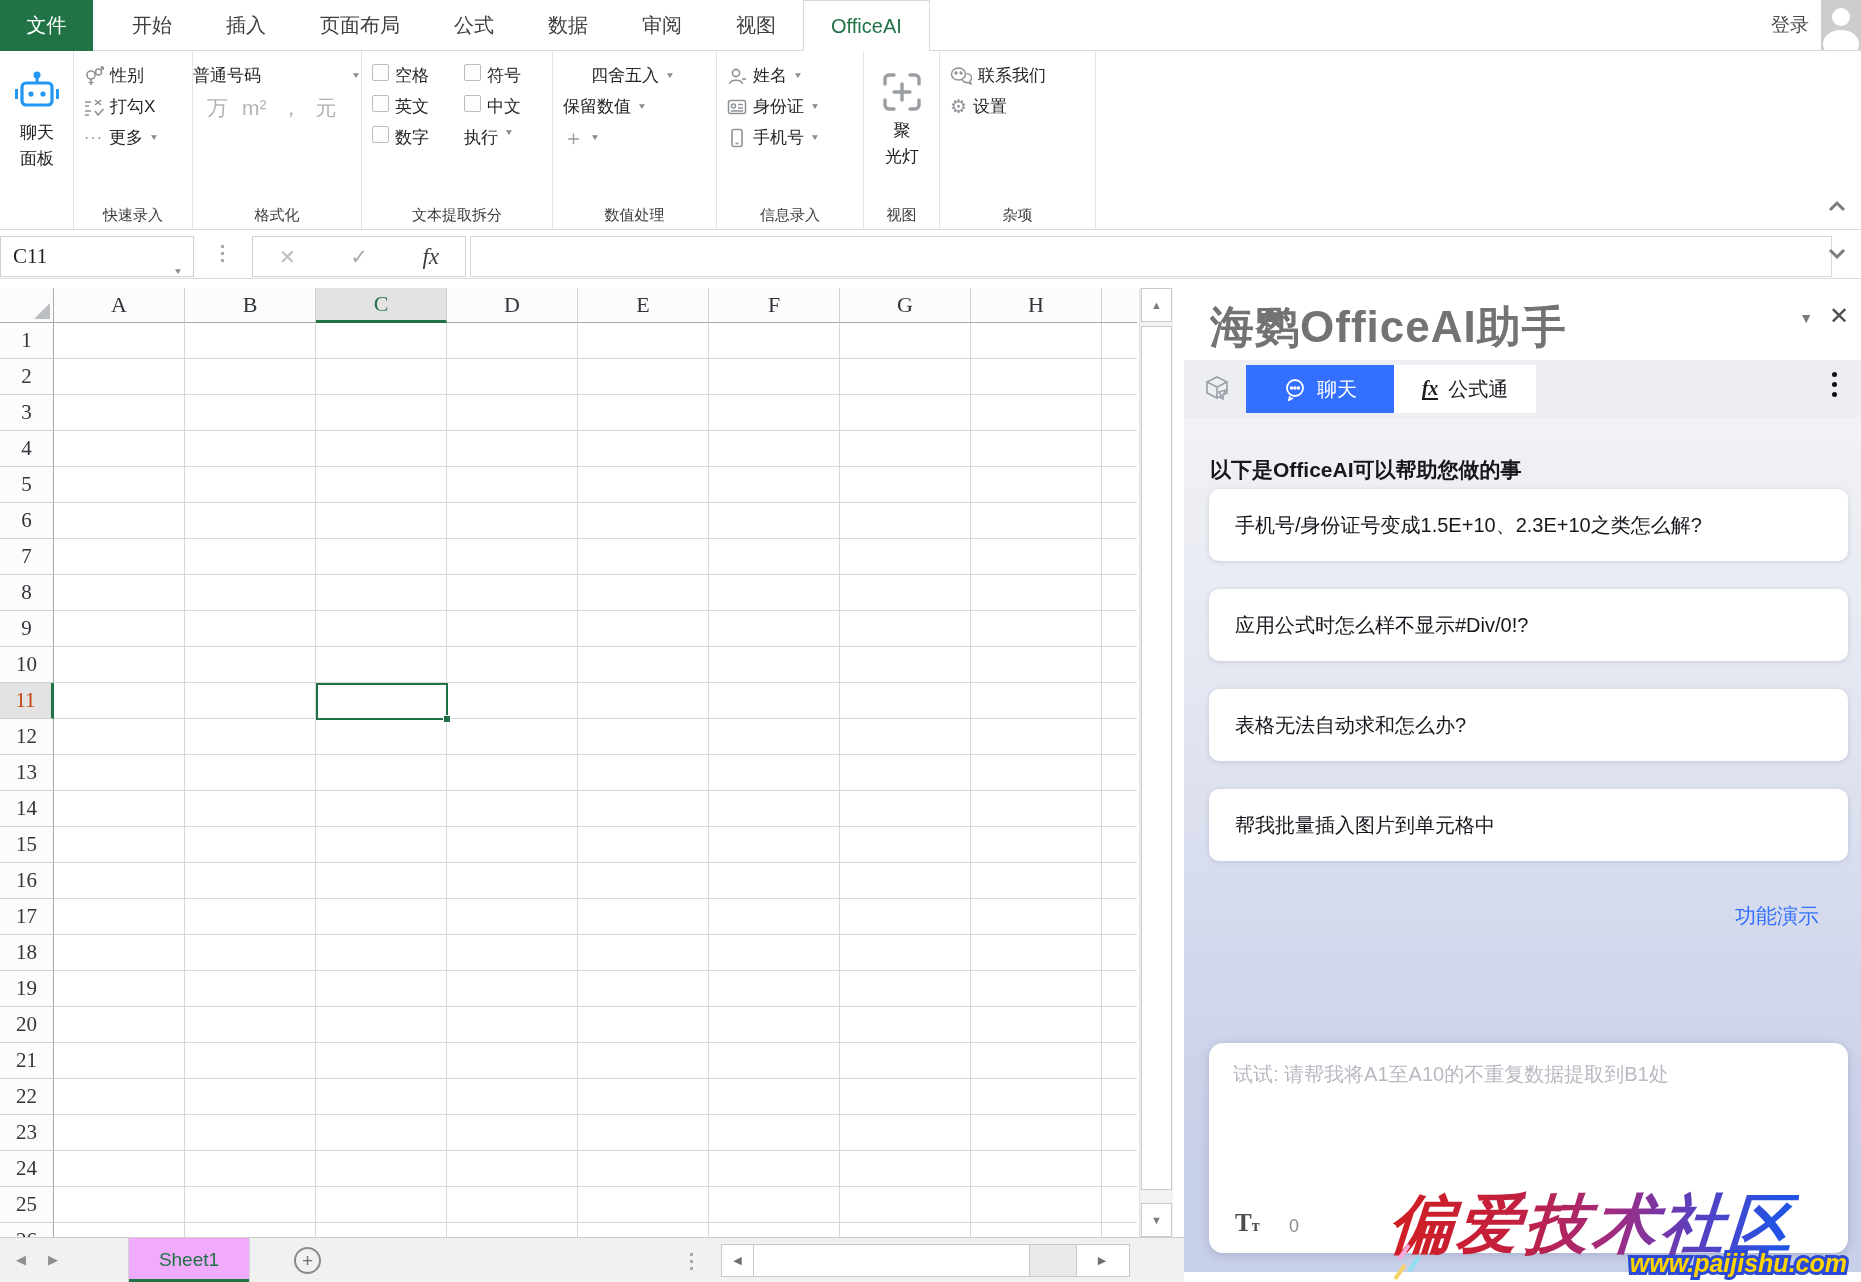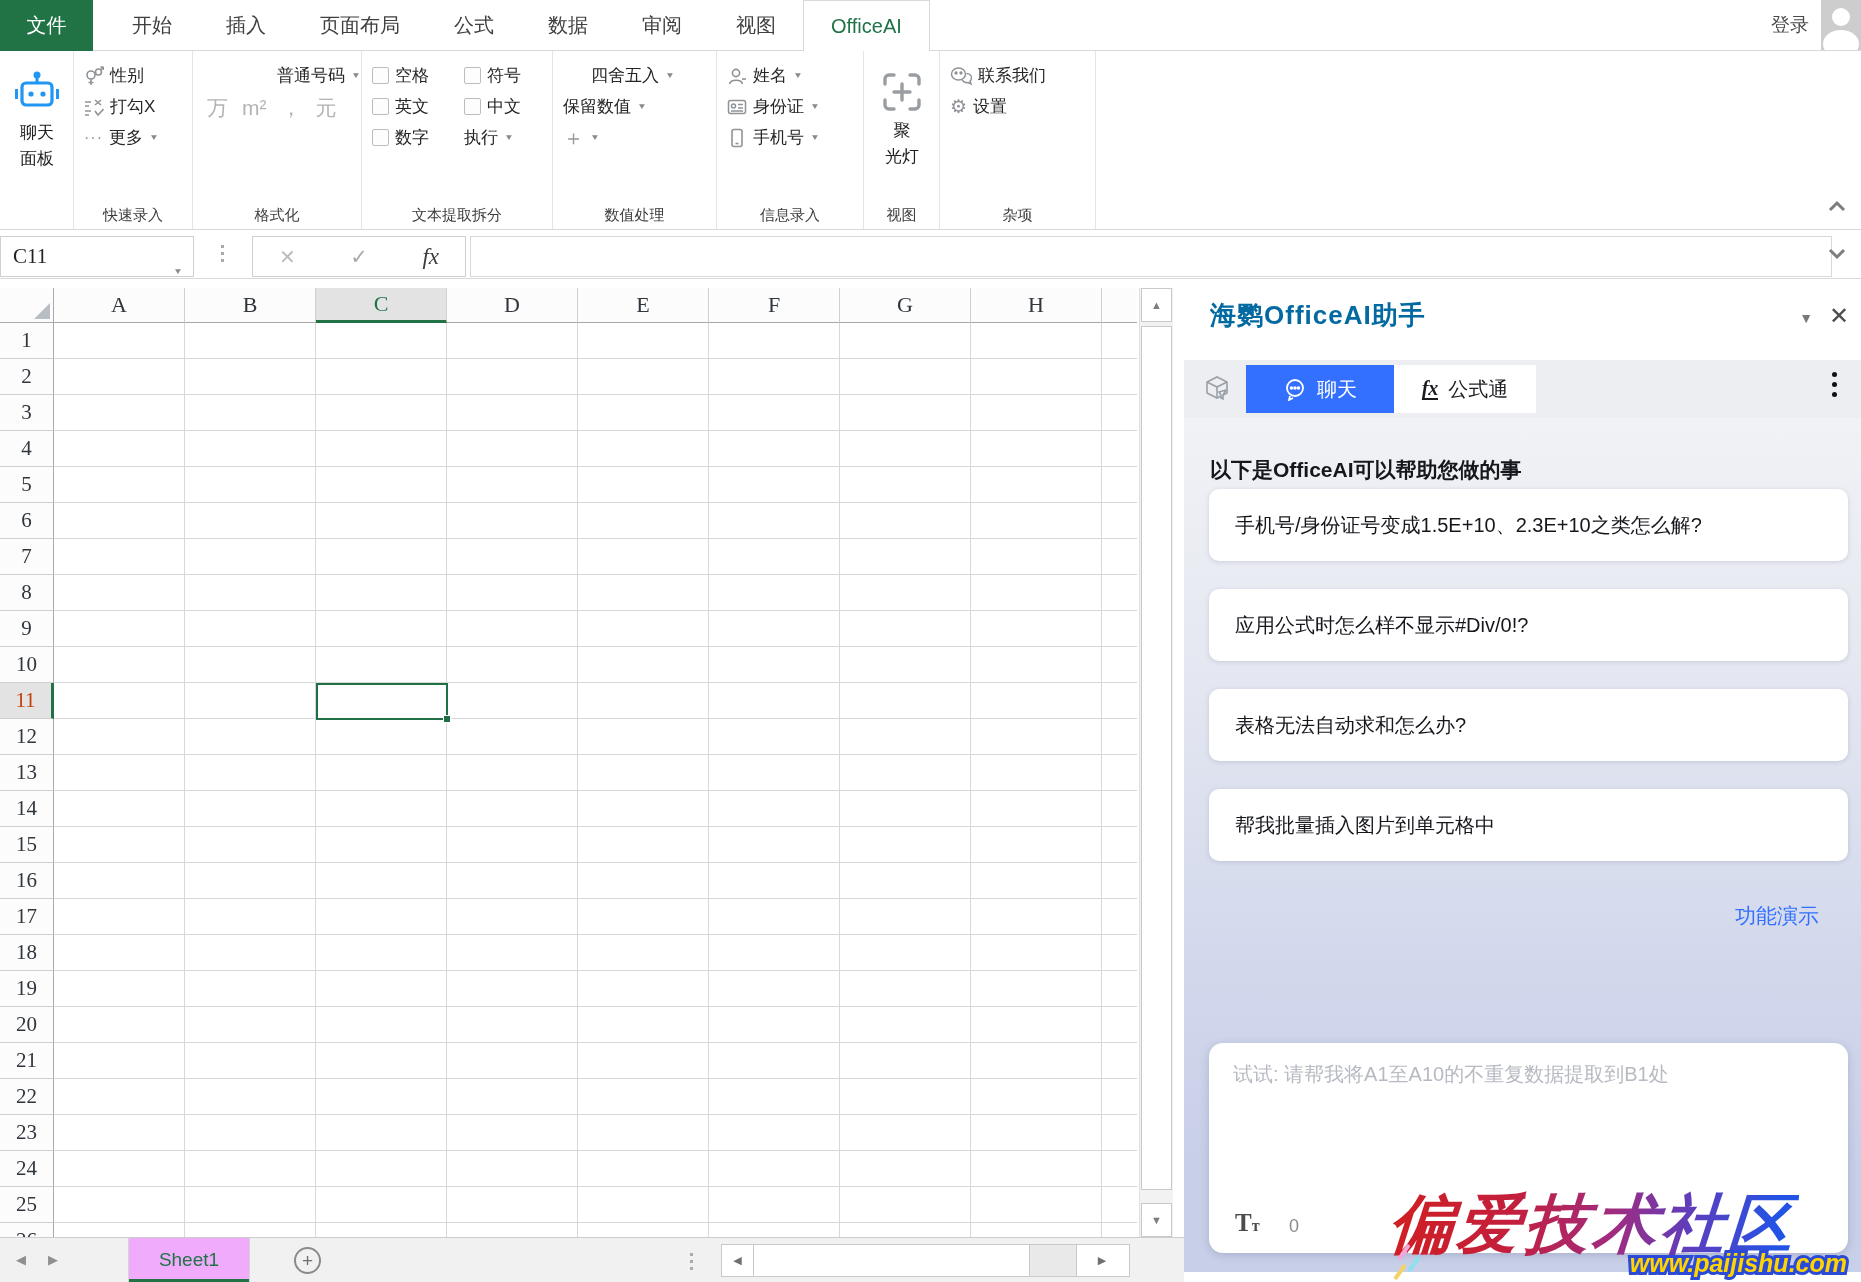--- a/index.html
+++ b/index.html
@@ -22,21 +22,21 @@
   .ribbon { position:absolute; left:0; top:51px; width:1861px; height:179px; background:#fff; border-bottom:1px solid #d9d9d9; }
   .rwrap { display:flex; height:178px; }
   .rgroup { position:relative; height:178px; border-right:1px solid #e5e5e5; padding-top:9px; }
   .rg-label { position:absolute; bottom:4px; left:0; right:0; text-align:center; font-size:15px; color:#3c3c3c; }
   .bigbtn { width:74px; display:flex; flex-direction:column; align-items:center; padding-top:10px; gap:4px; cursor:default; }
   .bigbtn .blines { font-size:17px; color:#222; text-align:center; line-height:26px; }
   .ritem { display:flex; align-items:center; gap:6px; height:31px; padding-left:10px; font-size:17px; color:#262626; white-space:nowrap; }
   .caret { font-size:10px; color:#8a8a8a; transform:scaleY(.85); }
   .gicons { display:flex; align-items:center; gap:14px; padding-left:14px; height:34px; font-size:21px; color:#b3b3b3; }
   .cbrow { display:flex; height:31px; align-items:center; }
-  .cbitem { display:flex; align-items:center; gap:6px; width:92px; padding-left:10px; font-size:17px; color:#262626; }
+  .cbitem { display:flex; gap:6px; width:92px; padding-left:10px; font-size:17px; color:#262626; }
   .cb { width:17px; height:17px; border:1px solid #bdbdbd; background:#fdfdfd; border-radius:2px; flex:0 0 auto; }
   .plusg { font-size:21px; color:#9a9a9a; }
   .chev { position:absolute; right:14px; width:20px; height:14px; color:#7d7d7d; }
   .chev svg { display:block; }
 
   
   .frow { position:absolute; left:0; top:230px; width:1861px; height:49px; background:#fff; border-bottom:1px solid #d9d9d9; }
   .namebox { position:absolute; left:0; top:6px; width:194px; height:41px; border:1px solid #d0d0d0; background:#fff;
              font-family:"Liberation Serif","DejaVu Serif",serif; font-size:21px; color:#222; line-height:39px; padding-left:12px; }
   .namebox .caret { position:absolute; right:10px; top:15px; }
@@ -86,21 +86,21 @@
   .hsb .arr { width:32px; display:flex; align-items:center; justify-content:center; color:#6f6f6f; font-size:11px; background:#fff; }
   .hsb .arr.l { border-right:1px solid #c9c9c9; }
   .hsb .thumb { width:276px; background:#fff; border-right:1px solid #c9c9c9; }
   .hsb .track { width:46px; background:#e9e9e9; }
   .hsb .arr.r { width:51px; border-left:1px solid #c9c9c9; }
 
   
   .panel { position:absolute; left:1184px; top:288px; width:677px; height:994px;
            background:linear-gradient(180deg,#f7f8fa 0%,#f0f1f5 16%,#e4e7f1 40%,#d2d8ec 68%,#c8cfe8 88%,#c8cfe8 100%); }
   .p-head { position:absolute; left:0; top:0; right:0; height:72px; background:#fff; }
-  .p-title { position:absolute; left:26px; top:10px; font-size:26px; font-weight:700; color:#0369a1; letter-spacing:1px; }
+  .p-title { position:absolute; left:26px; top:10px; font-size:44px; font-weight:700; color:#737373; letter-spacing:1px; }
   .p-min { position:absolute; right:48px; top:22px; color:#7a7a7a; font-size:14px; }
   .p-close { position:absolute; right:12px; top:14px; color:#4f4f4f; font-size:24px; }
   .p-strip { position:absolute; left:0; top:72px; right:0; height:58px; background:#eceef2; }
   .p-box-icon { position:absolute; left:20px; top:15px; color:#9aa0a8; }
   .p-tabs { position:absolute; left:62px; top:5px; display:flex; height:48px; }
   .p-tab { display:flex; align-items:center; justify-content:center; gap:10px; font-size:20px; padding:0 24px; }
   .p-tab.blue { background:#3370ff; color:#fff; width:148px; }
   .p-tab.white { background:#fff; color:#1a1c20; width:142px; }
   .fxicon { font-family:"Liberation Serif","DejaVu Serif",serif; font-style:italic; font-weight:700; font-size:20px; border-bottom:2px solid #1a1c20; line-height:20px; }
   .p-menu { position:absolute; right:24px; top:12px; display:flex; flex-direction:column; gap:5px; }
@@ -198,21 +198,21 @@
         </div>
         <div class="ritem">
           <span style="color:#8f9398;font-size:16px;letter-spacing:1px;">···</span>
           <span>更多</span>
           <span class="caret">▼</span>
         </div>
         <div class="rg-label">快速录入</div>
       </div>
 
       <div class="rgroup" style="width:169px">
-        <div class="ritem" style="justify-content:flex-end;padding-left:0">
+        <div class="ritem" style="justify-content:space-between;padding-left:0">
           <span>普通号码</span>
           <span class="caret">▼</span>
         </div>
         <div class="gicons">
           <span>万</span>
           <span>m²</span>
           <span>，</span>
           <span>元</span>
         </div>
         <div class="rg-label">格式化</div>

